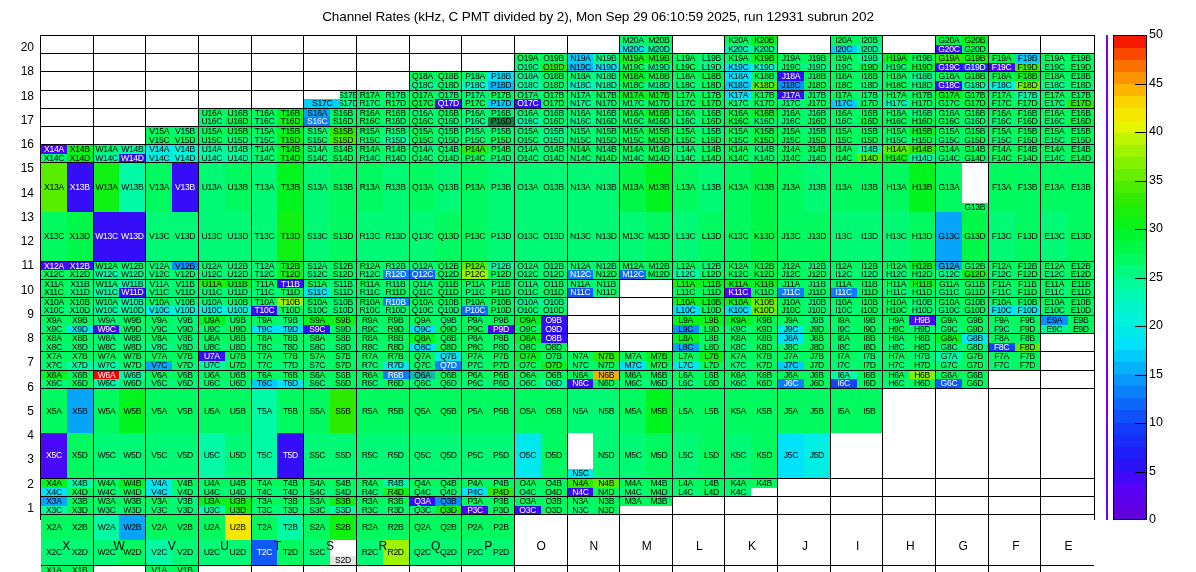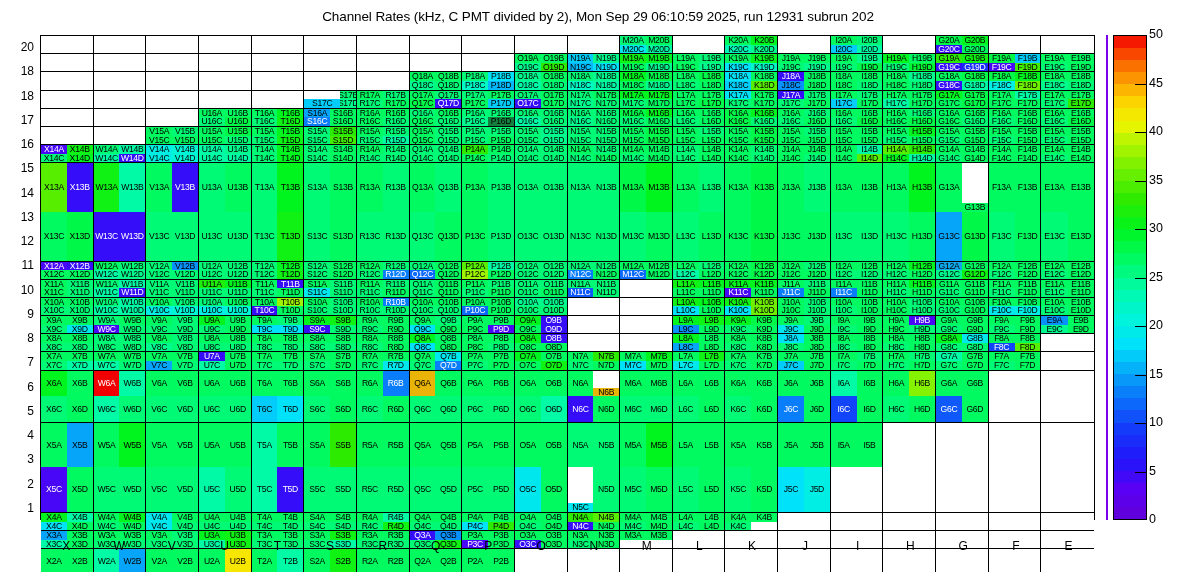--- a/index.html
+++ b/index.html
@@ -1514,40 +1514,40 @@
         <div class="sub" style="background: rgb(0, 250, 118); color: rgb(0, 0, 0);">S6C</div>
         <div class="sub" style="background: rgb(0, 250, 95); color: rgb(0, 0, 0);">S6D</div>
       </div>
       <div class="cell">
         <div class="sub" style="background: rgb(0, 250, 95); color: rgb(0, 0, 0);">R6A</div>
         <div class="sub" style="background: rgb(9, 125, 250); color: rgb(255, 255, 255);">R6B</div>
         <div class="sub" style="background: rgb(0, 250, 118); color: rgb(0, 0, 0);">R6C</div>
         <div class="sub" style="background: rgb(0, 250, 95); color: rgb(0, 0, 0);">R6D</div>
       </div>
       <div class="cell">
-        <div class="sub" style="background: #eab308; color: rgb(0, 0, 0);">Q6A</div>
+        <div class="sub" style="background: #14b8a6; color: rgb(0, 0, 0);">Q6A</div>
         <div class="sub" style="background: rgb(0, 250, 95); color: rgb(0, 0, 0);">Q6B</div>
         <div class="sub" style="background: rgb(0, 250, 118); color: rgb(0, 0, 0);">Q6C</div>
         <div class="sub" style="background: rgb(0, 250, 118); color: rgb(0, 0, 0);">Q6D</div>
       </div>
       <div class="cell">
         <div class="sub" style="background: rgb(0, 250, 95); color: rgb(0, 0, 0);">P6A</div>
         <div class="sub" style="background: rgb(0, 250, 95); color: rgb(0, 0, 0);">P6B</div>
         <div class="sub" style="background: rgb(0, 250, 118); color: rgb(0, 0, 0);">P6C</div>
         <div class="sub" style="background: rgb(0, 250, 118); color: rgb(0, 0, 0);">P6D</div>
       </div>
       <div class="cell">
         <div class="sub" style="background: rgb(0, 250, 95); color: rgb(0, 0, 0);">O6A</div>
         <div class="sub" style="background: rgb(0, 250, 95); color: rgb(0, 0, 0);">O6B</div>
         <div class="sub" style="background: rgb(0, 250, 118); color: rgb(0, 0, 0);">O6C</div>
         <div class="sub" style="background: rgb(0, 250, 165); color: rgb(0, 0, 0);">O6D</div>
       </div>
       <div class="cell">
         <div class="sub" style="background: rgb(0, 250, 95); color: rgb(0, 0, 0);">N6A</div>
-        <div class="sub" style="background: #eab308; color: rgb(0, 0, 0); margin-top: 17px;">N6B</div>
+        <div class="sub" style="background: #eab308; color: rgb(0, 0, 0);">N6B</div>
         <div class="sub" style="background: rgb(53, 13, 248); color: rgb(255, 255, 255);">N6C</div>
         <div class="sub" style="background: rgb(0, 250, 95); color: rgb(0, 0, 0);">N6D</div>
       </div>
       <div class="cell">
         <div class="sub" style="background: rgb(0, 250, 95); color: rgb(0, 0, 0);">M6A</div>
         <div class="sub" style="background: rgb(0, 250, 95); color: rgb(0, 0, 0);">M6B</div>
         <div class="sub" style="background: rgb(0, 250, 118); color: rgb(0, 0, 0);">M6C</div>
         <div class="sub" style="background: rgb(0, 250, 118); color: rgb(0, 0, 0);">M6D</div>
       </div>
       <div class="cell">

